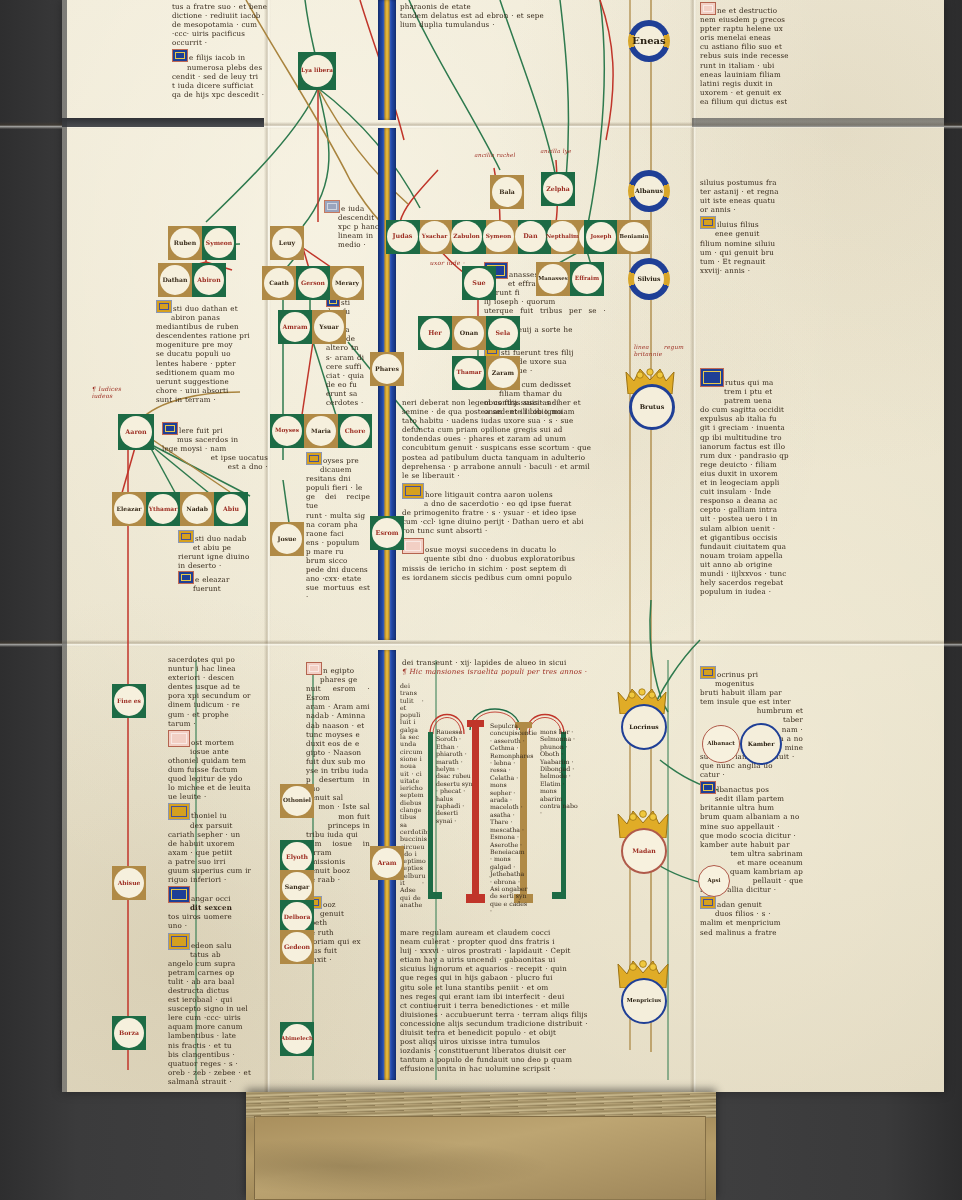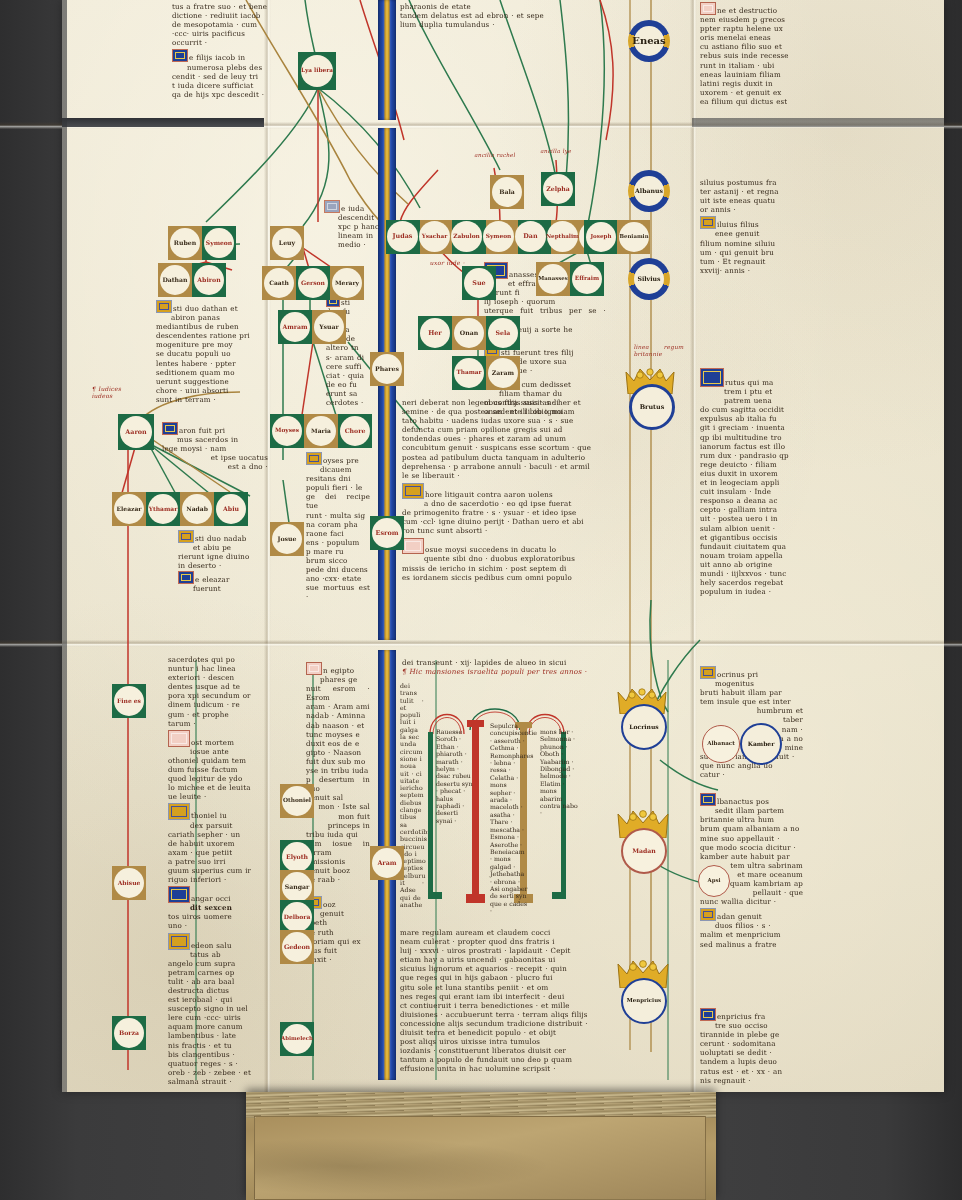--- a/index.html
+++ b/index.html
@@ -292,64 +292,54 @@
     <p>bruti habuit illam par</p>
     <p>tem insule que est inter</p>
     <p style="text-align:right;">humbrum et</p>
     <p style="text-align:right;">taber</p>
     <p style="text-align:right;">nam ·</p>
     <p style="text-align:right;">qua a no</p>
     <p style="text-align:right;">mine</p>
     <p>suo loegriam appellauit ·</p>
     <p>que nunc anglia uo</p>
     <p>catur ·</p>
-    <p style="margin-top:14px;"><span class="ini blue"></span><span>lbanactus pos</span></p>
+    <p style="margin-top:2px;"><span class="ini blue"></span><span>lbanactus pos</span></p>
     <p style="text-indent:15px;">sedit illam partem</p>
     <p>britannie ultra hum</p>
     <p>brum quam albaniam a no</p>
     <p>mine suo appellauit ·</p>
     <p>que modo scocia dicitur ·</p>
     <p>kamber aute habuit par</p>
     <p style="text-align:right;">tem ultra sabrinam</p>
     <p style="text-align:right;">et mare oceanum</p>
     <p style="text-align:right;">quam kambriam ap</p>
     <p style="text-align:right;">pellauit · que</p>
     <p>nunc wallia dicitur ·</p>
     <p style="margin-top:2px;"><span class="ini gold"></span><span>adan genuit</span></p>
     <p style="text-indent:15px;">duos filios · s ·</p>
     <p>malim et menpricium</p>
     <p>sed malinus a fratre</p>
   </div>
 
-  <div class="col" style="left:700px;top:1008px;width:103px;">
-    <p><span class="ini blue"></span><span>enpricius fra</span></p>
-    <p style="text-indent:15px;">tre suo occiso</p>
-    <p>tirannide in plebe ge</p>
-    <p>cerunt · sodomitana</p>
-    <p>uoluptati se dedit ·</p>
-    <p>tandem a lupis deuo</p>
-    <p>ratus est · et · xx · an</p>
-    <p>nis regnauit ·</p>
-  </div>
 
   <div class="col" style="left:156px;top:300px;width:112px;">
     <p><span class="ini gold"></span><span>sti duo dathan et</span></p>
     <p style="text-indent:15px;">abiron panas</p>
     <p>mediantibus de ruben</p>
     <p>descendentes ratione pri</p>
     <p>mogeniture pre moy</p>
     <p>se ducatu populi uo</p>
     <p>lentes habere · ppter</p>
     <p>seditionem quam mo</p>
     <p>uerunt suggestione</p>
     <p>chore · uiui absorti</p>
     <p>sunt in terram ·</p>
   </div>
   <div class="col" style="left:162px;top:422px;width:106px;">
-    <p><span class="ini blue"></span><span>aron fuit pri</span></p>
+    <p><span class="ini blue"></span><span>lere fuit pri</span></p>
     <p style="text-indent:15px;">mus sacerdos in</p>
     <p>lege moysi · nam</p>
     <p style="text-align:right;">et ipse uocatus</p>
     <p style="text-align:right;">est a dno ·</p>
   </div>
   <div class="col" style="left:178px;top:530px;width:92px;">
     <p><span class="ini gold"></span><span>sti duo nadab</span></p>
     <p style="text-indent:15px;">et abiu pe</p>
     <p>rierunt igne diuino</p>
     <p>in deserto ·</p>

